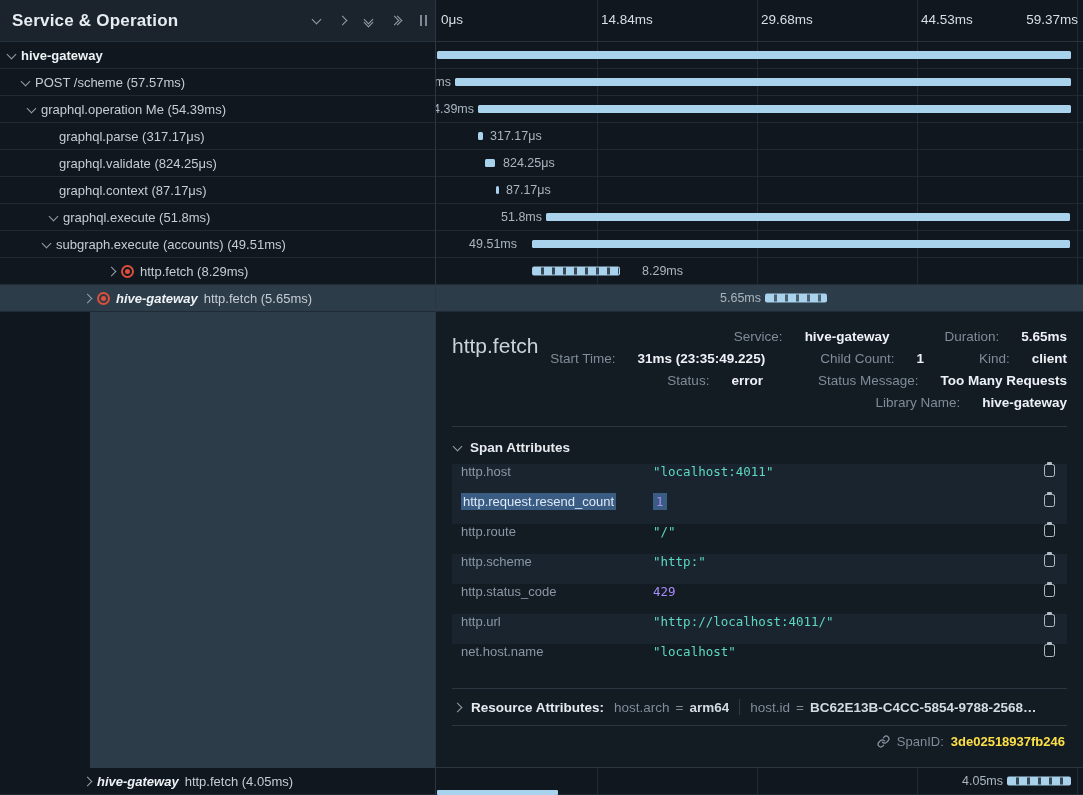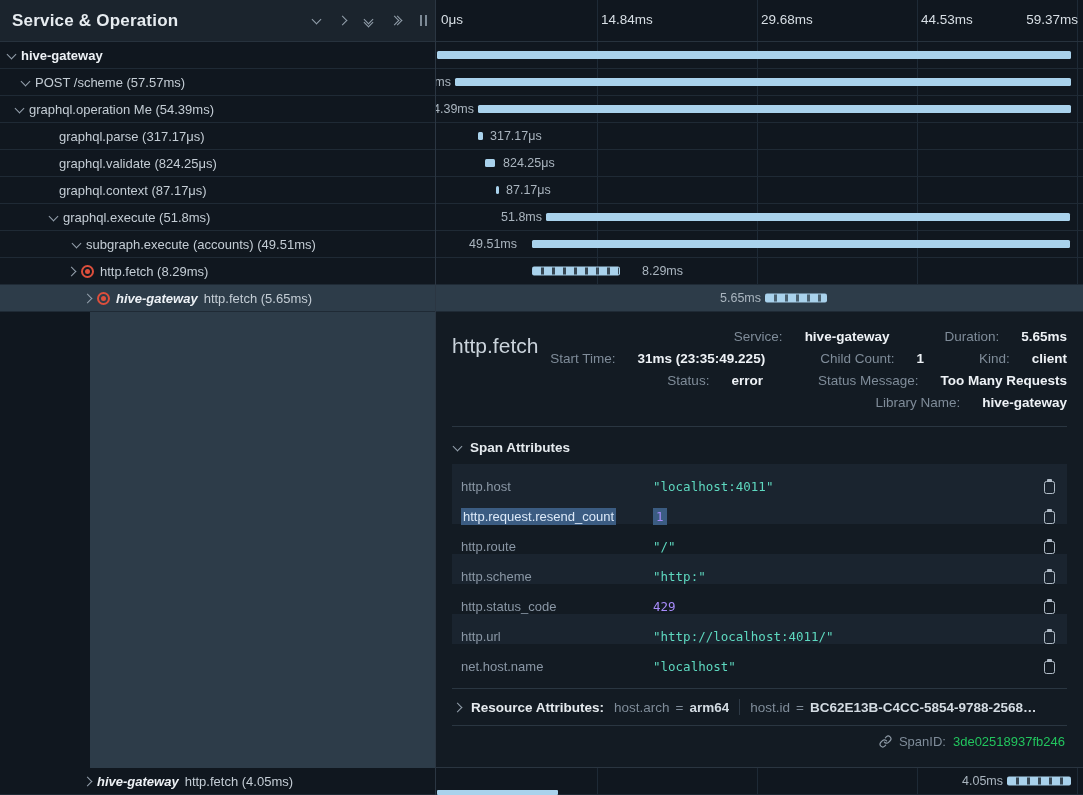--- a/index.html
+++ b/index.html
@@ -60,39 +60,39 @@
   .d-top { display:flex; justify-content:space-between; }
   .d-title { font-size:21px; color:#cad3db; margin-top:8px; }
   .d-meta { text-align:right; font-size:13.5px; }
   .mline { display:flex; justify-content:flex-end; align-items:baseline; gap:22px; line-height:22px; }
   .ml { color:#7f8c99; }
   .mv { color:#eef2f6; font-weight:700; }
   .gap { width:11px; }
   .d-div { border-top:1px solid #2a3641; margin-top:12px; }
   .attrs-hd { display:flex; align-items:center; gap:9px; padding:13px 2px 9px 2px; cursor:pointer; }
   .attrs-hd .t { font-size:13.5px; font-weight:700; color:#e5eaee; }
-  .arow { display:flex; align-items:flex-end; height:30px; padding:0 12px 0 9px; }
+  .arow { display:flex; align-items:flex-start; height:30px; padding:0 12px 0 9px; }
   .arow.alt { background:#1a242f; }
   .akey { width:192px; flex:none; color:#8a97a5; }
   .akey .sel { background:#3b5c82; color:#dce9f8; padding:1px 2px;margin-top:48px; }
   .aval { font-family:"DejaVu Sans Mono", monospace; font-size:12.5px; color:#5ed9c0; white-space:nowrap; }
   .aval.num { color:#a78bfa; }
   .aval .selv { background:#3b5c82; padding:1px 3px; }
   .copy { margin-left:auto; position:relative; width:11px; height:13px; border:1.5px solid #b2bdc8; border-radius:2.5px; flex:none; cursor:pointer; }
   .copy::before { content:""; position:absolute; top:-3.5px; left:1.5px; width:5px; height:3.5px; background:#b2bdc8; border-radius:1px; }
   .rrow { display:flex; align-items:center; gap:10px; border-top:1px solid #2a3641; margin-top:14px; padding:10px 2px; font-size:13.5px; }
   .rtitle { font-weight:700; color:#e5eaee; }
   .rkey { color:#7f8c99; }
   .req { color:#7f8c99; }
   .rval { color:#d3dbe2; font-weight:600; white-space:nowrap; }
   .rsep { width:1px; height:16px; background:#2e3a46; }
   .ritem { display:flex; gap:6px; align-items:center; overflow:hidden; }
   .sid-row { display:flex; justify-content:flex-end; align-items:center; gap:7px; border-top:1px solid #2a3641; padding:8px 2px; font-size:13px; }
   .sid-label { color:#7f8c99; }
-  .sid-val { color:#22c55e; }
+  .sid-val { color:#fde047;font-weight:bold; }
 
   
   .row.bottom { position:absolute; top:768px; left:0; width:1083px; z-index:4; }
   .peek { position:absolute; left:437px; top:790px; width:121px; height:5px; background:#a9d2ec; border-radius:1px; z-index:6; }
 </style>
 </head>
 <body>
 
 <div class="app">
 
@@ -154,21 +154,21 @@
         <span class="chev exp"></span>
         <span class="slabel">POST /scheme (57.57ms)</span>
       </div>
       <div class="cell-tl">
         <span class="blabel before" style="left:16px">57.57ms</span>
         <span class="bar" style="left:20px;width:616px"></span>
       </div>
     </div>
 
     <div class="row">
-      <div class="cell-tree" style="padding-left:16px">
+      <div class="cell-tree" style="padding-left:28px">
         <span class="chev exp"></span>
         <span class="slabel">graphql.operation Me (54.39ms)</span>
       </div>
       <div class="cell-tl">
         <span class="blabel before" style="left:39px">54.39ms</span>
         <span class="bar" style="left:43px;width:593px"></span>
       </div>
     </div>
 
     <div class="row">
@@ -209,32 +209,32 @@
         <span class="chev exp"></span>
         <span class="slabel">graphql.execute (51.8ms)</span>
       </div>
       <div class="cell-tl">
         <span class="blabel before" style="left:107px">51.8ms</span>
         <span class="bar" style="left:111px;width:524px"></span>
       </div>
     </div>
 
     <div class="row">
-      <div class="cell-tree" style="padding-left:73px">
+      <div class="cell-tree" style="padding-left:43px">
         <span class="chev exp"></span>
         <span class="slabel">subgraph.execute (accounts) (49.51ms)</span>
       </div>
       <div class="cell-tl">
         <span class="blabel before" style="left:82px">49.51ms</span>
         <span class="bar" style="left:97px;width:538px"></span>
       </div>
     </div>
 
     <div class="row">
-      <div class="cell-tree" style="padding-left:68px">
+      <div class="cell-tree" style="padding-left:108px">
         <span class="chev col"></span>
         <span class="err"></span>
         <span class="slabel">http.fetch (8.29ms)</span>
       </div>
       <div class="cell-tl">
         <span class="bar seg" style="left:97px;width:88px"></span>
         <span class="blabel" style="left:207px">8.29ms</span>
       </div>
     </div>
 

